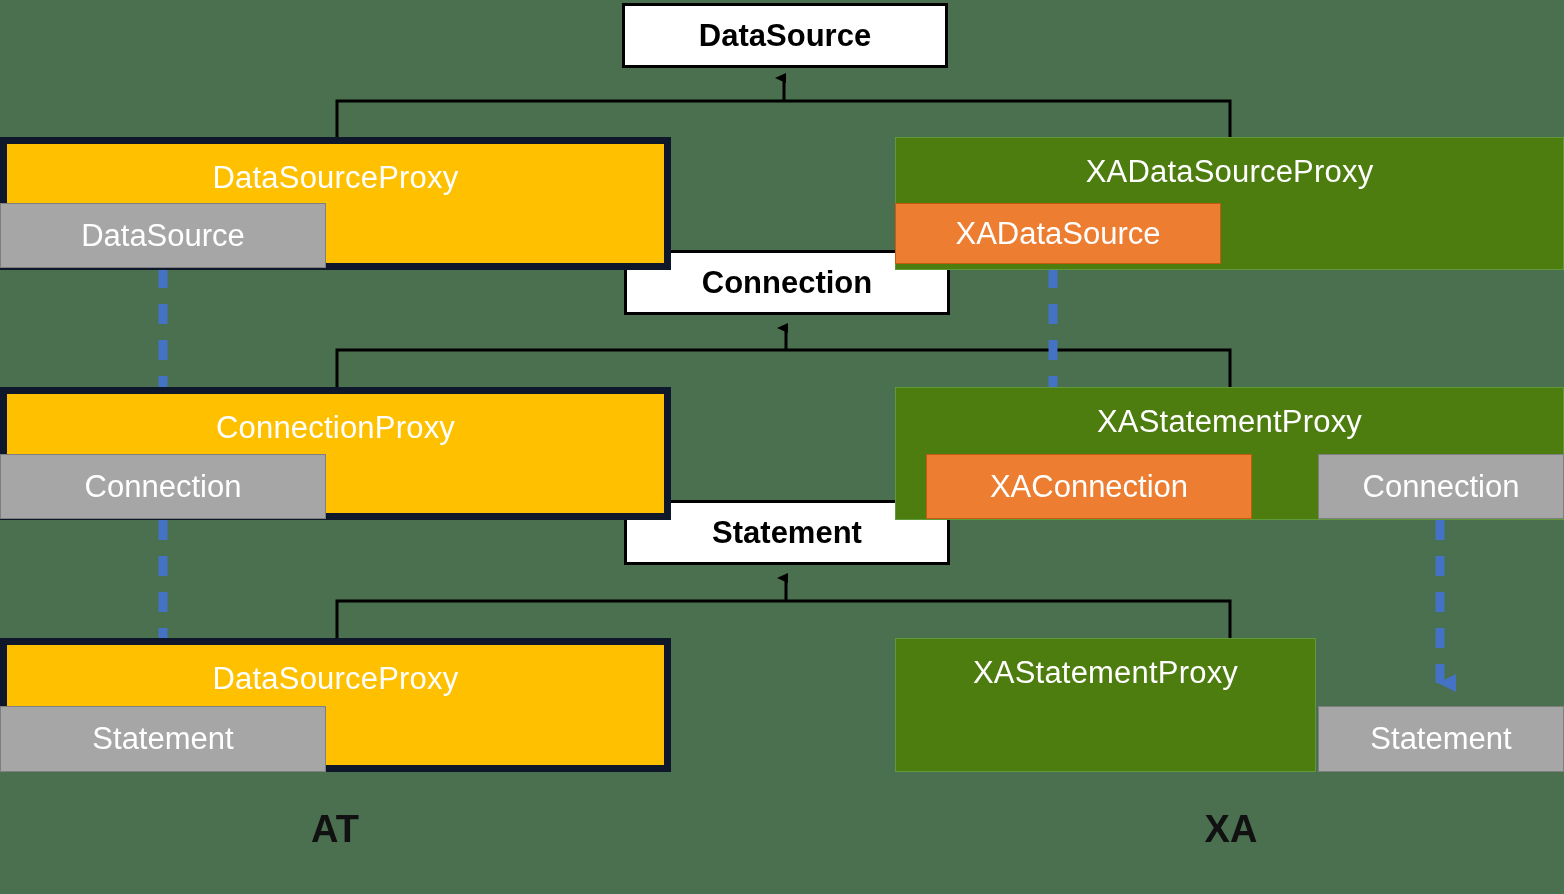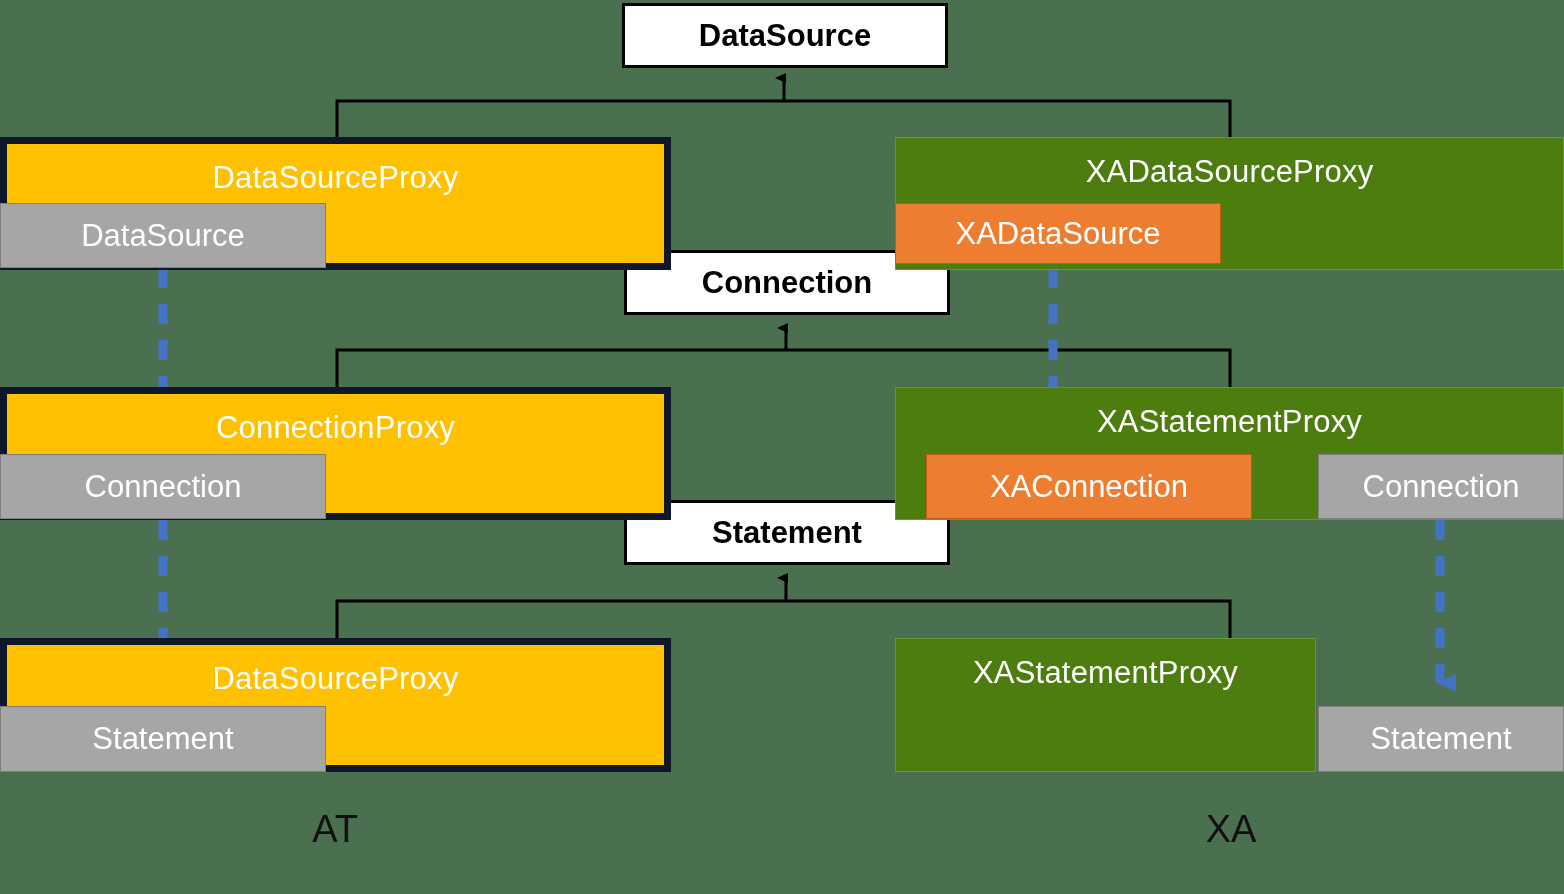--- a/index.html
+++ b/index.html
@@ -71,21 +71,21 @@
     font-size: 31px;
     font-weight: bold;
     white-space: nowrap;
   }
 
   
   .caption {
     position: absolute;
     color: #111111;
     font-size: 38px;
-    font-weight: normal;
+    font-weight: bold;
     text-align: center;
     transform: translateX(-50%);
     white-space: nowrap;
   }
 </style>
 </head>
 <body>
 
 <div id="canvas">
 

